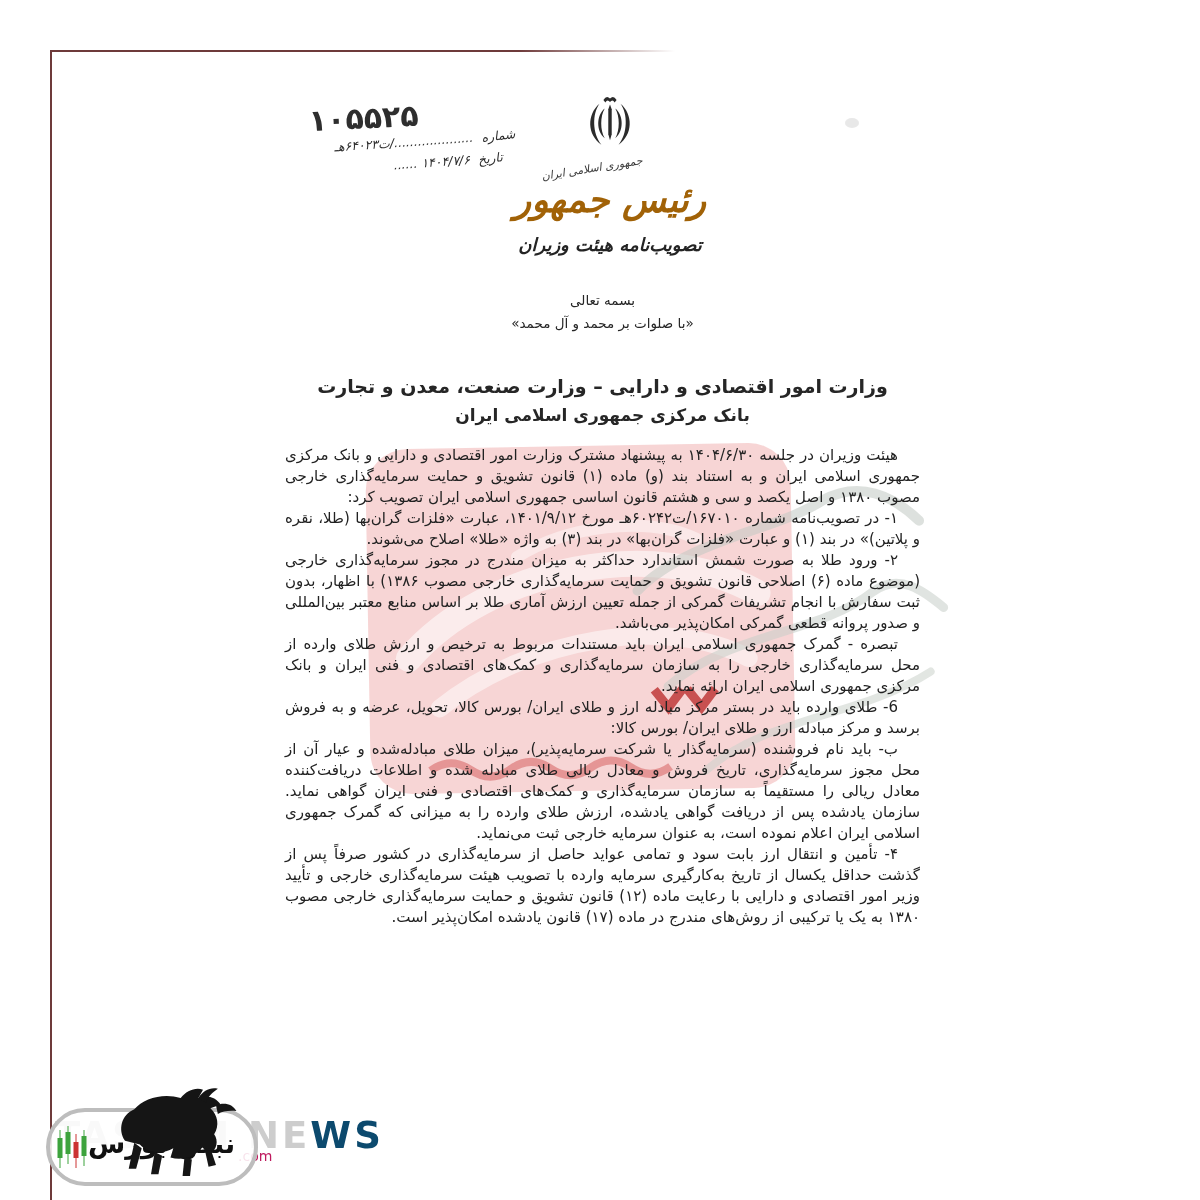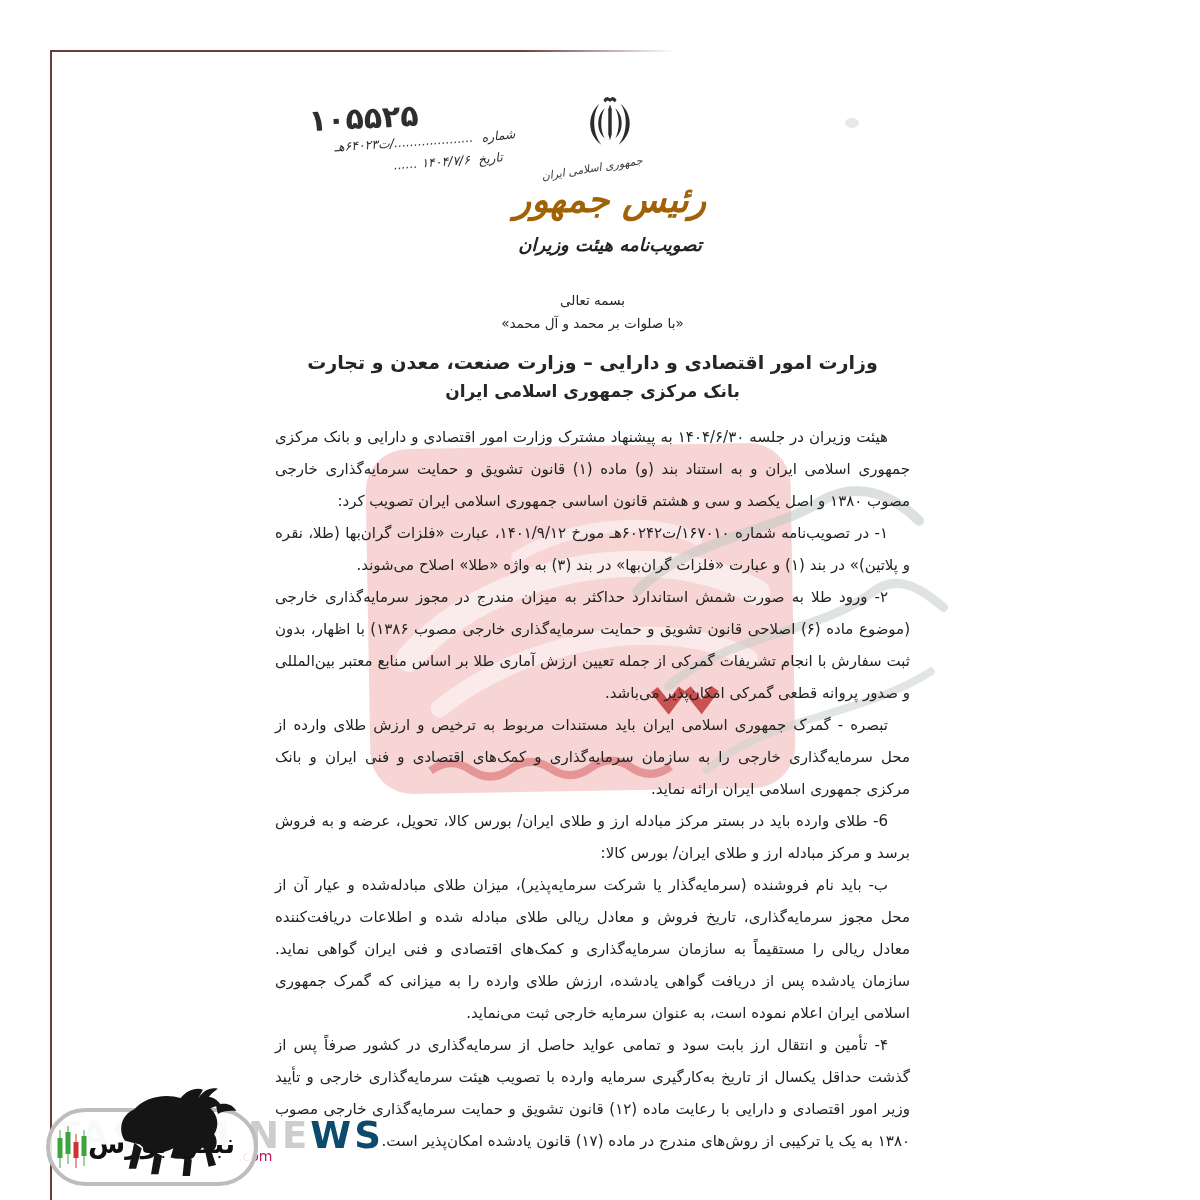--- a/index.html
+++ b/index.html
@@ -28,26 +28,26 @@
   
   .refblock { position:absolute; left:225px; top:100px; width:290px; transform:rotate(-4deg);
               direction:rtl; z-index:3; color:#2e2e2e; }
   .ref-number { font-size:30px; letter-spacing:6px; text-align:center; font-weight:bold;
                 transform:rotate(1deg); margin-right:10px; }
   .ref-line { font-size:12.5px; font-style:italic; margin-top:2px; white-space:nowrap; }
   .ref-line .lbl { display:inline-block; transform:rotate(-3deg); margin-left:4px; }
   .ref-line.date { margin-top:7px; margin-right:14px; }
 
   
-  .bodycol { position:absolute; left:275px; top:292px; width:635px; direction:rtl; z-index:2; }
+  .bodycol { position:absolute; left:285px; top:292px; width:635px; direction:rtl; z-index:2; }
   .bismillah { text-align:center; font-size:13.5px; margin-bottom:7px; }
-  .salawat   { text-align:center; font-size:13.5px; margin-bottom:20px; }
+  .salawat   { text-align:center; font-size:13.5px; margin-bottom:44px; }
   .addr1 { text-align:center; font-size:19px; font-weight:bold; margin-bottom:8px; }
   .addr2 { text-align:center; font-size:17px; font-weight:bold; margin-bottom:20px; }
-  .body-par { font-size:15px; line-height:32px; text-align:justify; text-indent:22px;
+  .body-par { font-size:15px; line-height:21px; text-align:justify; text-indent:22px;
               color:#222; }
 
   
   .stamp { position:absolute; left:368px; top:446px; width:425px; height:345px;
            background:rgba(233,139,139,0.36); border-radius:42px; transform:rotate(-1deg);
            z-index:1; }
   .stamp svg { width:100%; height:100%; }
   .faintcallig { position:absolute; left:620px; top:470px; width:340px; height:330px;
                  z-index:1; opacity:.55; transform:rotate(-12deg); }
 

